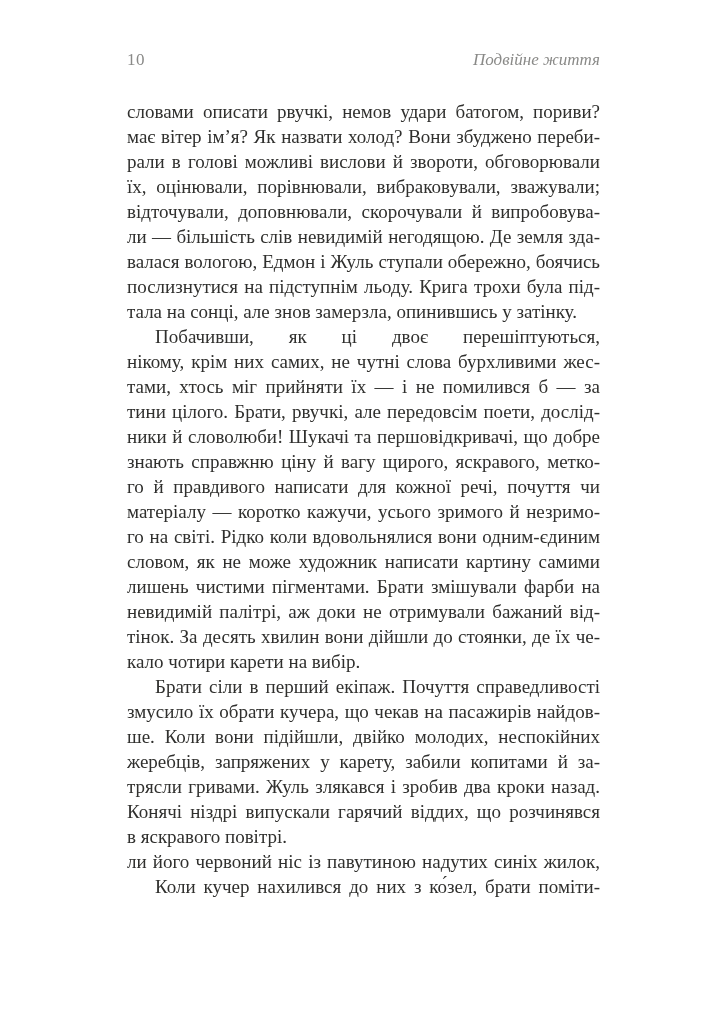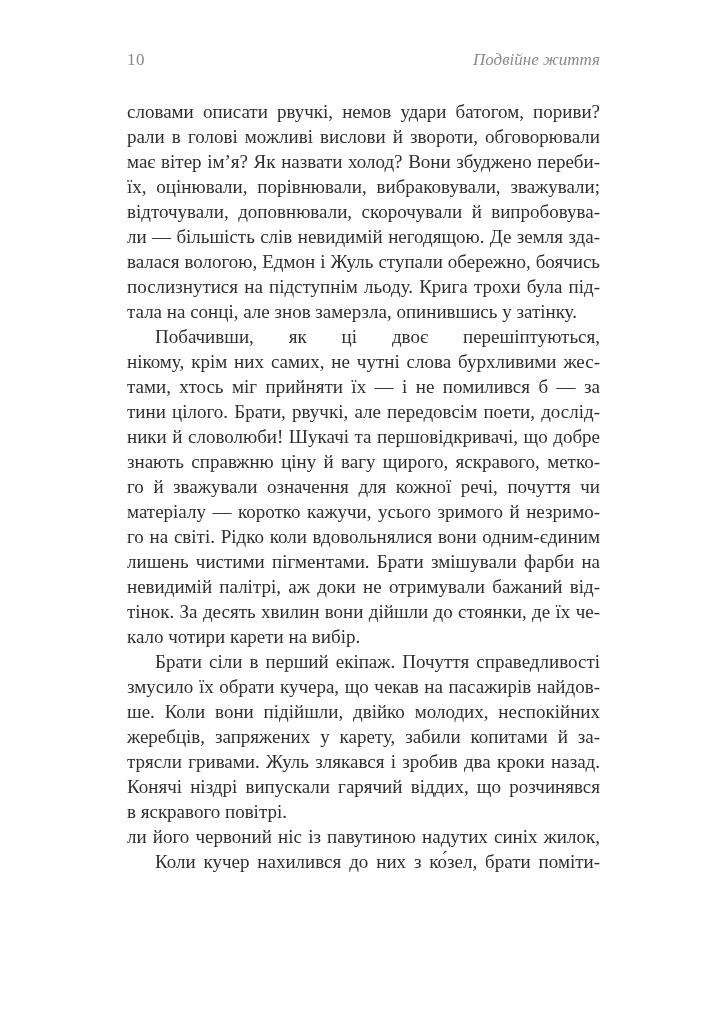--- a/index.html
+++ b/index.html
@@ -71,39 +71,40 @@
 <body>
 
 <div class="page">
   <div class="page-header">
     <span class="page-number">10</span>
     <span class="running-title">Подвійне життя</span>
   </div>
   <div class="text-block">
       <div class="paragraph">
         <div class="line">словами описати рвучкі, немов удари батогом, пориви? Чи</div>
+        <div class="line">має вітер ім’я? Як назвати холод? Вони збуджено переби-</div>
         <div class="line">рали в голові можливі вислови й звороти, обговорювали</div>
-        <div class="line">має вітер ім’я? Як назвати холод? Вони збуджено переби-</div>
         <div class="line">їх, оцінювали, порівнювали, вибраковували, зважували;</div>
         <div class="line">відточували, доповнювали, скорочували й випробовува-</div>
         <div class="line">ли — більшість слів невидимій негодящою. Де земля зда-</div>
         <div class="line">валася вологою, Едмон і Жуль ступали обережно, боячись</div>
         <div class="line">послизнутися на підступнім льоду. Крига трохи була під-</div>
         <div class="line par-end">тала на сонці, але знов замерзла, опинившись у затінку.</div>
       </div>
       <div class="paragraph">
         <div class="line indent">Побачивши, як ці двоє перешіптуються, підкріплюючи</div>
         <div class="line">нікому, крім них самих, не чутні слова бурхливими жес-</div>
         <div class="line">тами, хтось міг прийняти їх — і не помилився б — за двох</div>
         <div class="line">тини цілого. Брати, рвучкі, але передовсім поети, дослід-</div>
         <div class="line">ники й словолюби! Шукачі та першовідкривачі, що добре</div>
         <div class="line">знають справжню ціну й вагу щирого, яскравого, метко-</div>
-        <div class="line">го й зважували означення для кожної речі, почуття чи</div>
+        <div class="line">го й правдивого написати для кожної речі, почуття чи</div>
         <div class="line">матеріалу — коротко кажучи, усього зримого й незримо-</div>
         <div class="line">го на світі. Рідко коли вдовольнялися вони одним-єдиним</div>
+        <div class="line">словом, як не може художник написати картину самими</div>
         <div class="line">лишень чистими пігментами. Брати змішували фарби на</div>
         <div class="line">невидимій палітрі, аж доки не отримували бажаний від-</div>
         <div class="line">тінок. За десять хвилин вони дійшли до стоянки, де їх че-</div>
         <div class="line par-end">кало чотири карети на вибір.</div>
       </div>
       <div class="paragraph">
         <div class="line indent">Брати сіли в перший екіпаж. Почуття справедливості</div>
         <div class="line">змусило їх обрати кучера, що чекав на пасажирів найдов-</div>
         <div class="line">ше. Коли вони підійшли, двійко молодих, неспокійних</div>
         <div class="line">жеребців, запряжених у карету, забили копитами й за-</div>

